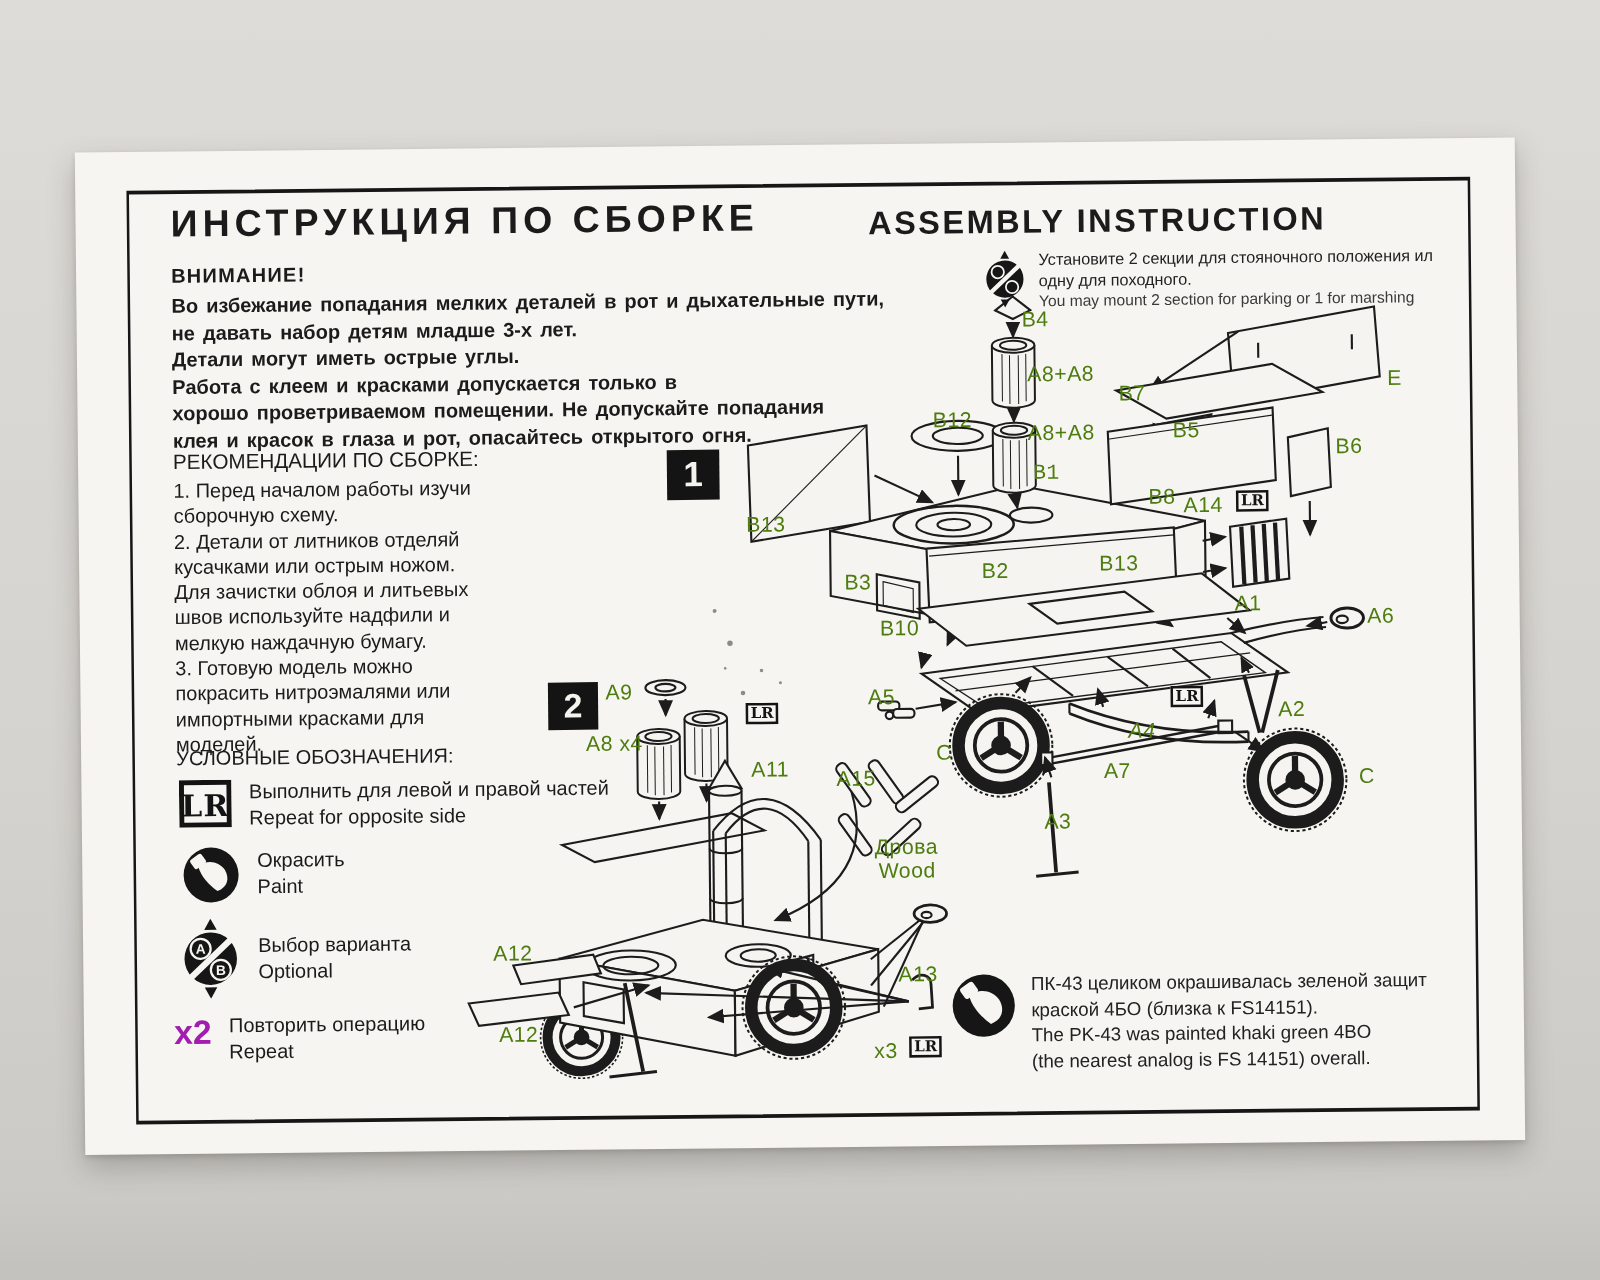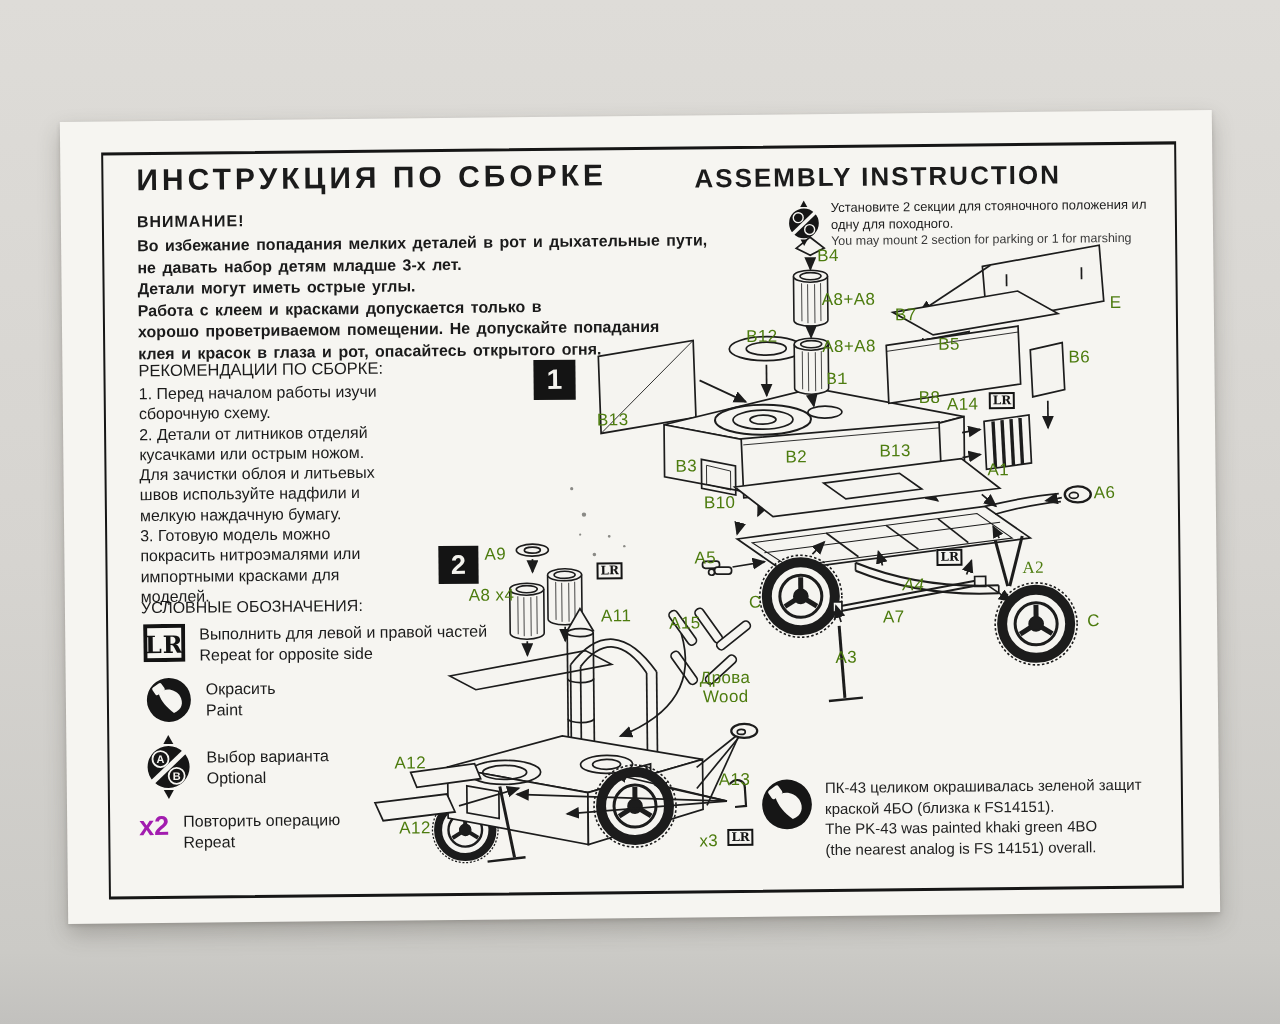--- a/index.html
+++ b/index.html
@@ -411,26 +411,26 @@
   <span class="pl" style="left:856px;top:275px;">B8</span>
   <span class="pl" style="left:1006px;top:236px;">B6</span>
   <span class="pl" style="left:1048px;top:182px;">E</span>
   <span class="pl" style="left:884px;top:282px;">A14</span>
   <span class="lrbox" style="left:926px;top:280px;">LR</span>
   <span class="pl" style="left:534px;top:294px;">B13</span>
   <span class="pl" style="left:612px;top:341px;">B3</span>
   <span class="pl" style="left:722px;top:333px;">B2</span>
   <span class="pl" style="left:816px;top:328px;">B13</span>
   <span class="pl" style="left:640px;top:378px;">B10</span>
-  <span class="pl" style="left:924px;top:348px;">A1</span>
+  <span class="pl" style="left:924px;top:361px;">A1</span>
   <span class="pl" style="left:1030px;top:372px;">A6</span>
   <span class="pl" style="left:630px;top:433px;">A5</span>
   <span class="pl" style="left:838px;top:462px;font-style:italic;">A4</span>
   <span class="lrbox" style="left:872px;top:436px;">LR</span>
-  <span class="pl" style="left:958px;top:446px;font-family:Liberation Serif, serif;">A2</span>
+  <span class="pl" style="left:958px;top:446px;">A2</span>
   <span class="pl" style="left:684px;top:478px;">C</span>
   <span class="pl" style="left:818px;top:494px;">A7</span>
   <span class="pl" style="left:1022px;top:500px;">C</span>
   <span class="pl" style="left:770px;top:534px;">A3</span>
 
   <span class="pl" style="left:420px;top:427px;">A9</span>
   <span class="pl" style="left:404px;top:468px;">A8 x4</span>
   <span class="lrbox" style="left:532px;top:446px;">LR</span>
   <span class="pl" style="left:536px;top:490px;">A11</span>
   <span class="pl" style="left:604px;top:498px;">A15</span>

